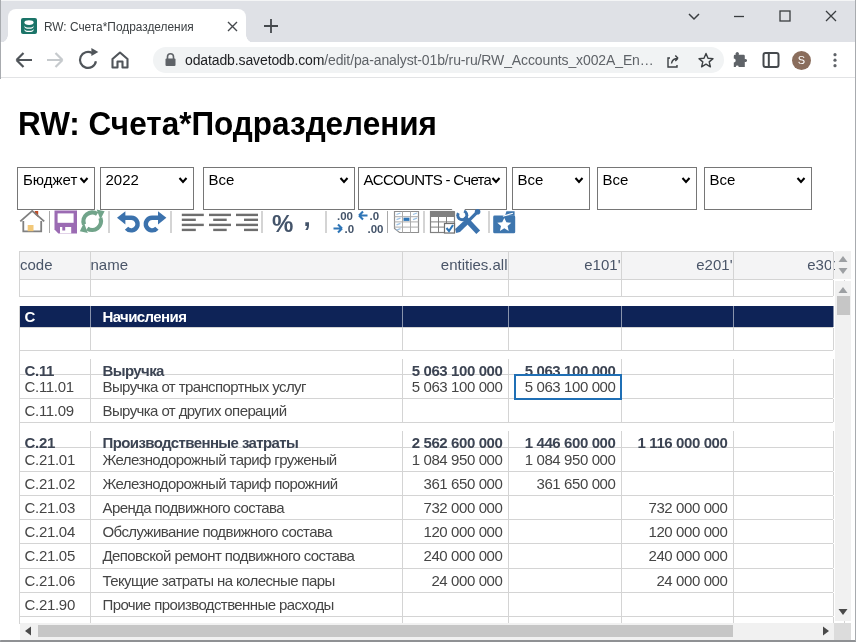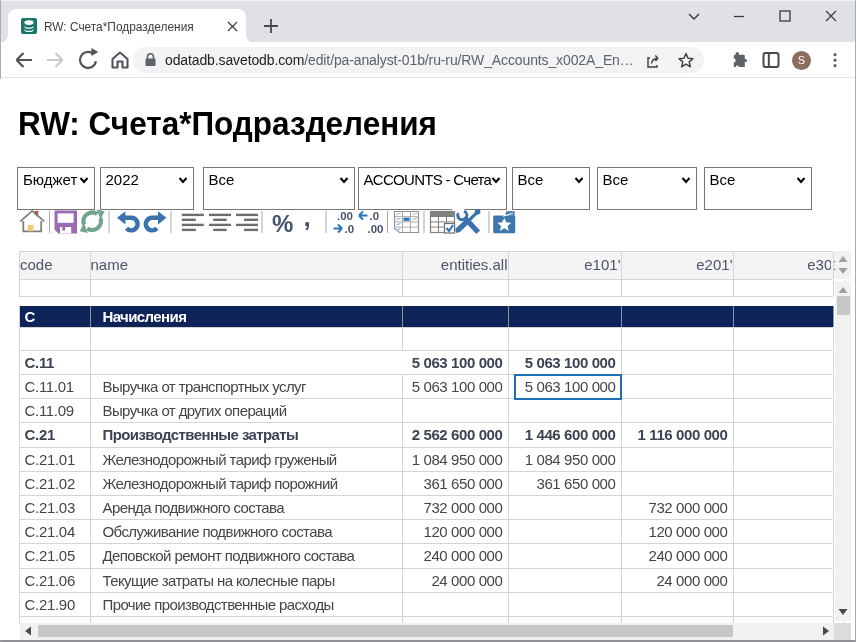--- a/index.html
+++ b/index.html
@@ -12,21 +12,21 @@
 #tab .flare-l { position:absolute; left:-8px; bottom:0; width:8px; height:8px; background:radial-gradient(circle 8px at 0 0, rgba(0,0,0,0) 7.5px, #fff 8px); }
 #tab .flare-r { position:absolute; right:-8px; bottom:0; width:8px; height:8px; background:radial-gradient(circle 8px at 100% 0, rgba(0,0,0,0) 7.5px, #fff 8px); }
 #favicon { position:absolute; left:13px; top:9px; width:16px; height:16px; background:#1B7468; border-radius:2px; }
 #tabtitle { position:absolute; left:36px; top:11px; font-size:12px; color:#3C4043; white-space:nowrap; transform:scaleX(.99); transform-origin:0 50%; }
 #tabclose { position:absolute; left:219px; top:12px; width:11px; height:11px; }
 #newtab { position:absolute; left:263px; top:18px; width:14px; height:14px; }
 .wbtn { position:absolute; top:9px; width:12px; height:12px; }
 
 #navbar { position:absolute; left:0; top:42px; width:100%; height:36px; background:#fff; border-bottom:1px solid #E2E3E5; }
 .navic { position:absolute; top:0; }
-#pill { position:absolute; left:132px; top:4.5px; width:571px; height:26px; background:#F1F3F4; border-radius:13px; }
+#pill { position:absolute; left:152px; top:4.5px; width:571px; height:26px; background:#F1F3F4; border-radius:13px; }
 #url { position:absolute; left:32px; top:5.5px; font-size:14px; color:#202124; white-space:nowrap; letter-spacing:-0.12px; }
 #url .path { color:#5F6368; }
 
 #page { position:absolute; left:-1px; top:79px; width:853px; height:561px; background:#fff; }
 h1 { position:absolute; left:17.6px; top:24.6px; font-size:34px; font-weight:700; color:#000; transform:scaleX(.926); transform-origin:0 0; white-space:nowrap; }
 .sel { position:absolute; top:88px; height:43px; border:1px solid #767676; background:#fff; font-size:15px; color:#000; line-height:23px; padding-left:5px; white-space:nowrap; }
 .sel svg { position:absolute; right:5px; top:7px; }
 
 #grid { position:absolute; left:19px; top:172px; width:815px; height:371.3px; }
 .row { position:relative; width:814px; border-left:1px solid #D4D4D4; }
@@ -42,21 +42,21 @@
 #hdr .c { background:#F4F4F5; color:#4A5568; padding:0; line-height:26px; letter-spacing:0; }
 .r { border-bottom:1px solid #D4D4D4; line-height:23px; }
 .rA { height:17.5px; }
 .spacer { height:9.2px; border:none !important; }
 .navy { height:21.7px; background:#0E2357; }
 .navy .c { color:#fff; font-weight:700; line-height:21px; border-right-color:#8893AC; }
 .rD { height:23px; }
 .rr { height:24.2px; }
 .rlast { height:7px; border-bottom:none; }
 .bold { font-weight:700; }
-.bold .c { color:#3C4453; font-weight:700; }
+.bold .c { color:#3C4453; font-weight:700;margin-top:8px; }
 #selcell { position:absolute; left:495px; top:123px; width:107.5px; height:25.6px; border:2px solid #1F6FB5; }
 
 #sbhdr { position:absolute; left:835px; top:172px; width:16px; height:28px; background:#F1F1F1; }
 #sbv { position:absolute; left:835px; top:201.5px; width:16px; height:340px; background:#F1F1F1; }
 #sbv .thumb { position:absolute; left:1.5px; top:15.5px; width:13px; height:18.5px; background:#C6C6C6; }
 #sbh { position:absolute; left:19.5px; top:543.5px; width:814px; height:17px; background:#F1F1F1; }
 #sbh .thumb { position:absolute; left:18px; top:2.5px; width:695px; height:12px; background:#C6C6C6; }
 #corner { position:absolute; left:833.5px; top:543.5px; width:17.5px; height:17px; background:#DCDCDC; }
 </style>
 </head>
@@ -307,20 +307,21 @@
           <div class="c c0"></div>
           <div class="c c1"></div>
           <div class="c c2"></div>
           <div class="c c3"></div>
           <div class="c c4"></div>
           <div class="c c5"></div>
           <div class="c c6"></div>
         </div>
     <div class="row r rr bold">
           <div class="c c0">C.11</div>
+          <div class="c c1">Выручка</div>
           <div class="c c2">5 063 100 000</div>
           <div class="c c3">5 063 100 000</div>
           <div class="c c4"></div>
           <div class="c c5"></div>
           <div class="c c6"></div>
         </div>
     <div class="row r rr">
           <div class="c c0">C.11.01</div>
           <div class="c c1">Выручка от транспортных услуг</div>
           <div class="c c2">5 063 100 000</div>

